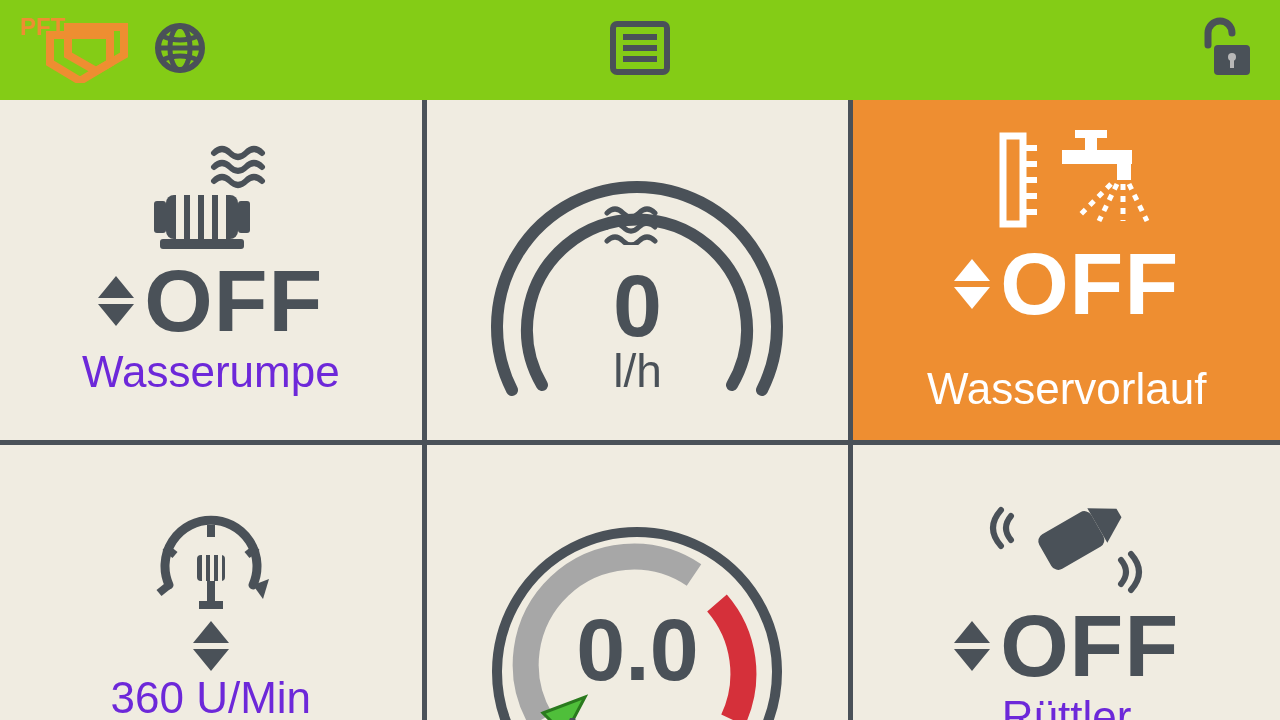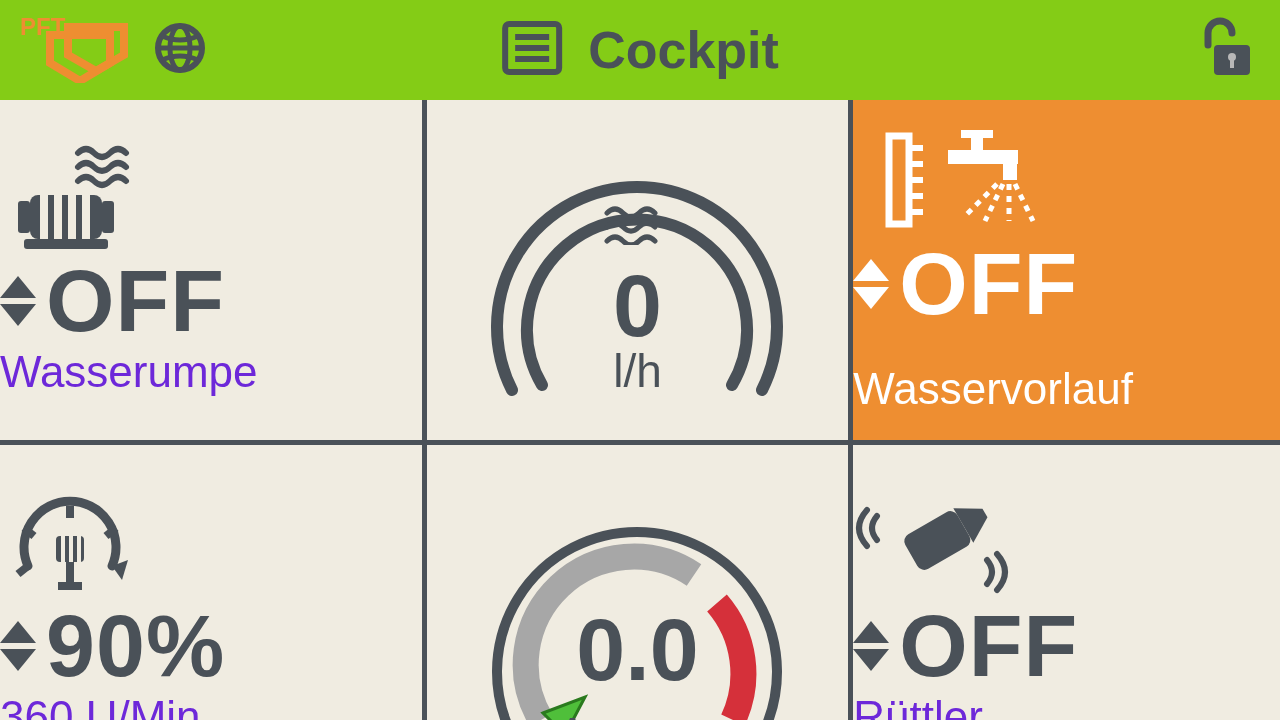--- a/index.html
+++ b/index.html
@@ -40,21 +40,21 @@
     grid-template-rows: repeat(2, 1fr);
     height: 620px;
     gap: 0;
   }
   .tile {
     background: #f0ece1;
     border-right: 5px solid #4a5158;
     border-bottom: 5px solid #4a5158;
     display: flex;
     flex-direction: column;
-    align-items: flex-start;
+    align-items: center;
     justify-content: center;
     position: relative;
     padding: 10px 0;
   }
   .tile:nth-child(3), .tile:nth-child(6) { border-right: none; }
   .tile.active { background: #ee8e31; }
   .tile .icon-row { height: 110px; display:flex; align-items:flex-end; justify-content:center; }
   .tile .value-row {
     display: flex;
     align-items: center;
@@ -136,21 +136,20 @@
 
   <div class="center">
     <span>
       <svg width="62" height="56" viewBox="0 0 62 56">
         <rect x="4" y="4" width="54" height="48" rx="4" fill="none" stroke="#4a5158" stroke-width="6"></rect>
         <line x1="14" y1="17" x2="48" y2="17" stroke="#4a5158" stroke-width="6"></line>
         <line x1="14" y1="28" x2="48" y2="28" stroke="#4a5158" stroke-width="6"></line>
         <line x1="14" y1="39" x2="48" y2="39" stroke="#4a5158" stroke-width="6"></line>
       </svg>
     </span>
-    <span class="header-title">Cockpit</span>
   </div>
 
   <span class="lock-slot">
     <svg width="60" height="66" viewBox="0 0 60 66">
       <rect x="14" y="30" width="36" height="30" rx="4" fill="#4a5158"></rect>
       <circle cx="32" cy="42" r="4" fill="#b8b8b8"></circle>
       <rect x="30" y="44" width="4" height="9" fill="#b8b8b8"></rect>
       <path d="M8 30 L8 18 A12 12 0 0 1 32 18" fill="none" stroke="#4a5158" stroke-width="7" stroke-linecap="round"></path>
     </svg>
   </span>
@@ -252,21 +251,20 @@
         <rect x="77" y="48" width="4" height="26" fill="#f0ece1"></rect>
         <rect x="66" y="74" width="8" height="22" fill="#4a5158"></rect>
         <rect x="58" y="94" width="24" height="8" fill="#4a5158"></rect>
       </svg>
     </div>
     <div class="value-row">
       <span class="updn">
         <span class="tri up"></span>
           <span class="tri dn"></span>
       </span>
-      <span class="value">90%</span>
     </div>
     <div class="label">360 U/Min</div>
   </div>
 
   <div class="tile">
     <div class="gauge-wrap">
       <svg width="360" height="300" viewBox="0 0 360 300">
 
         <path d="M55 260 A140 140 0 1 1 305 260" fill="none" stroke="#4a5158" stroke-width="10" stroke-linecap="round"></path>
 

